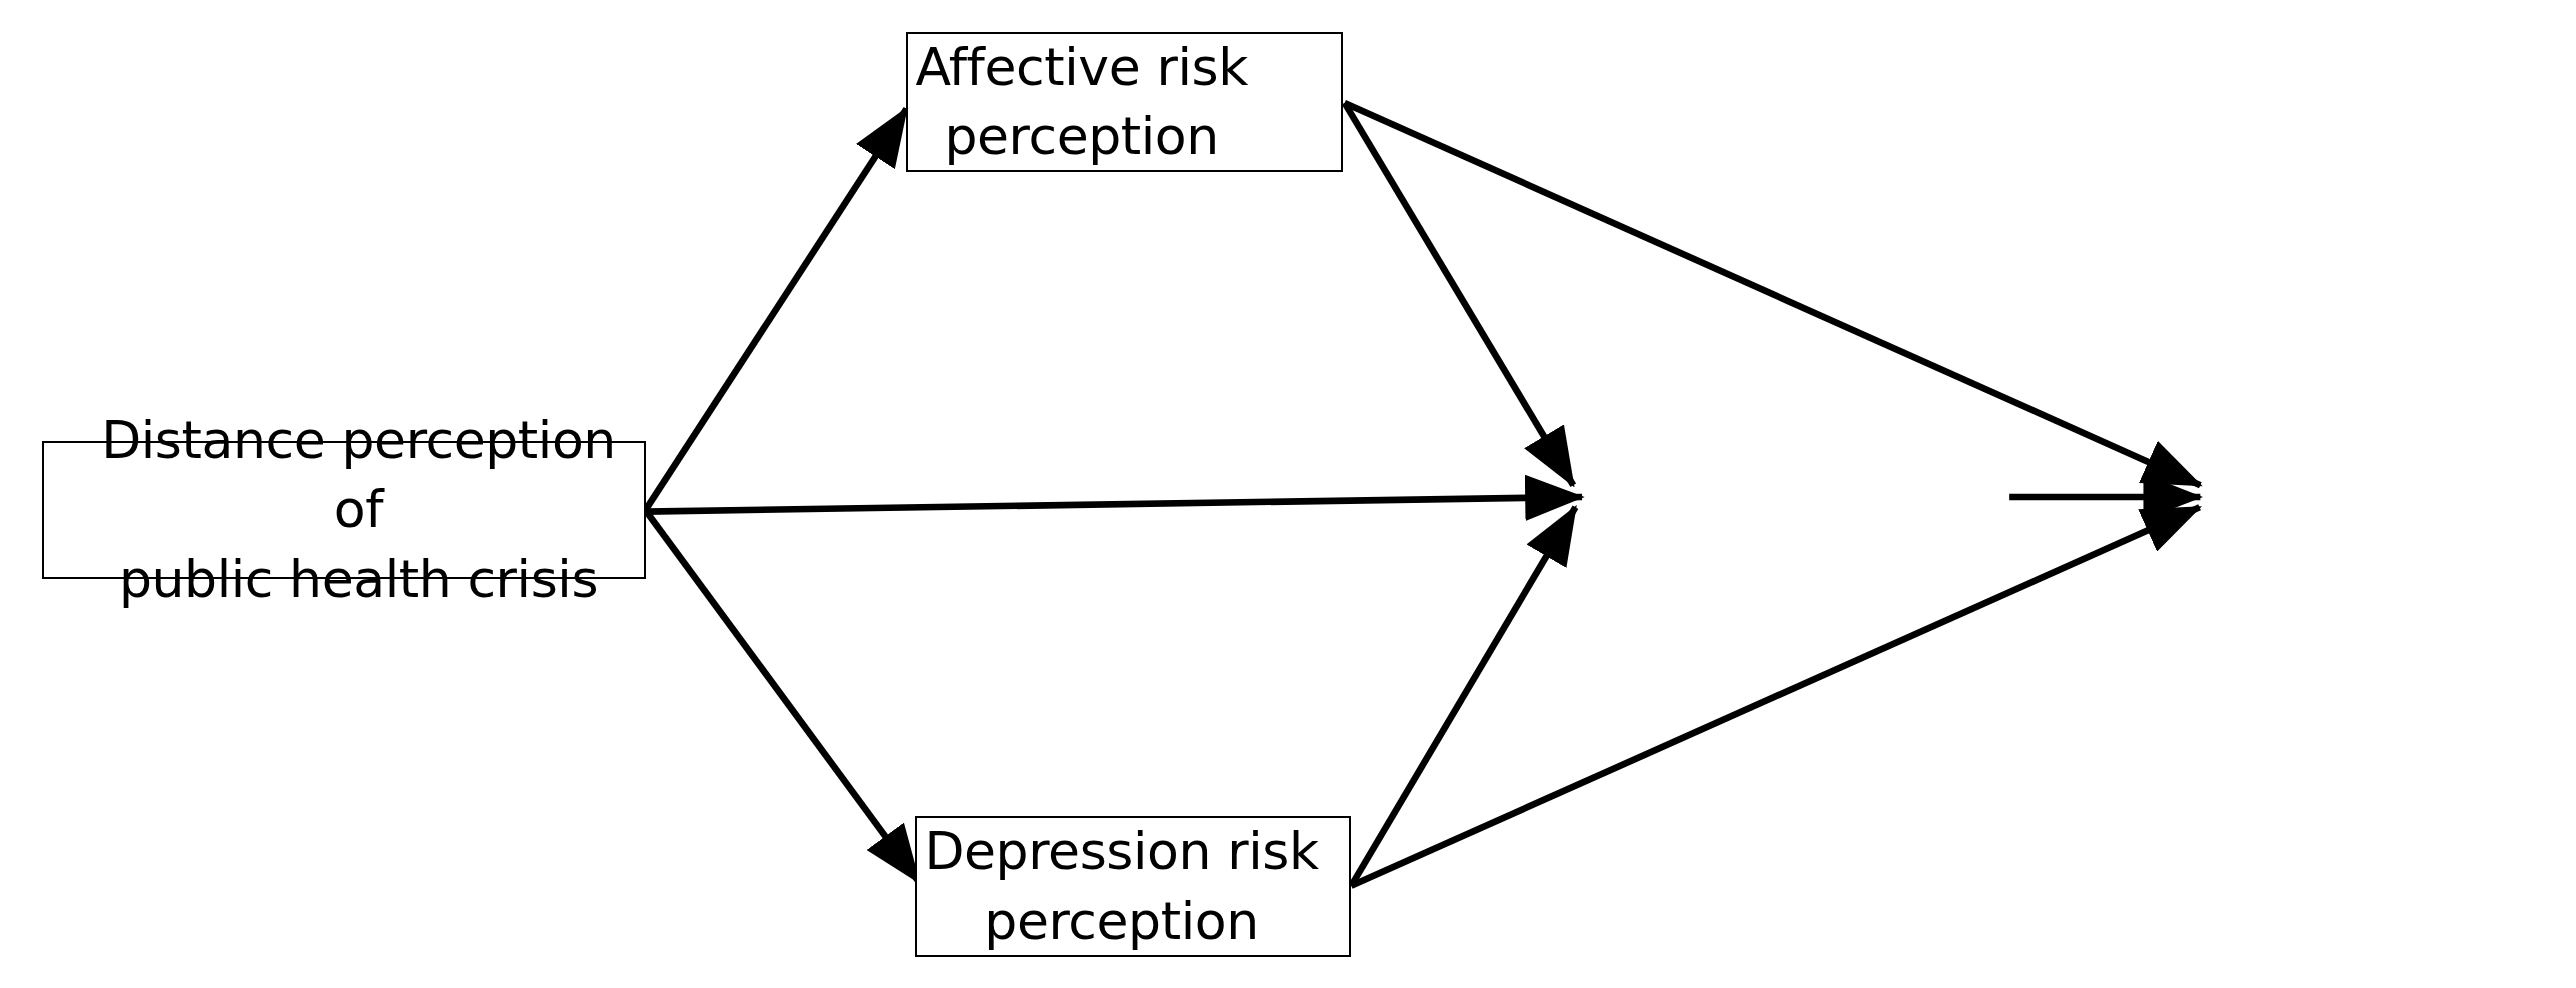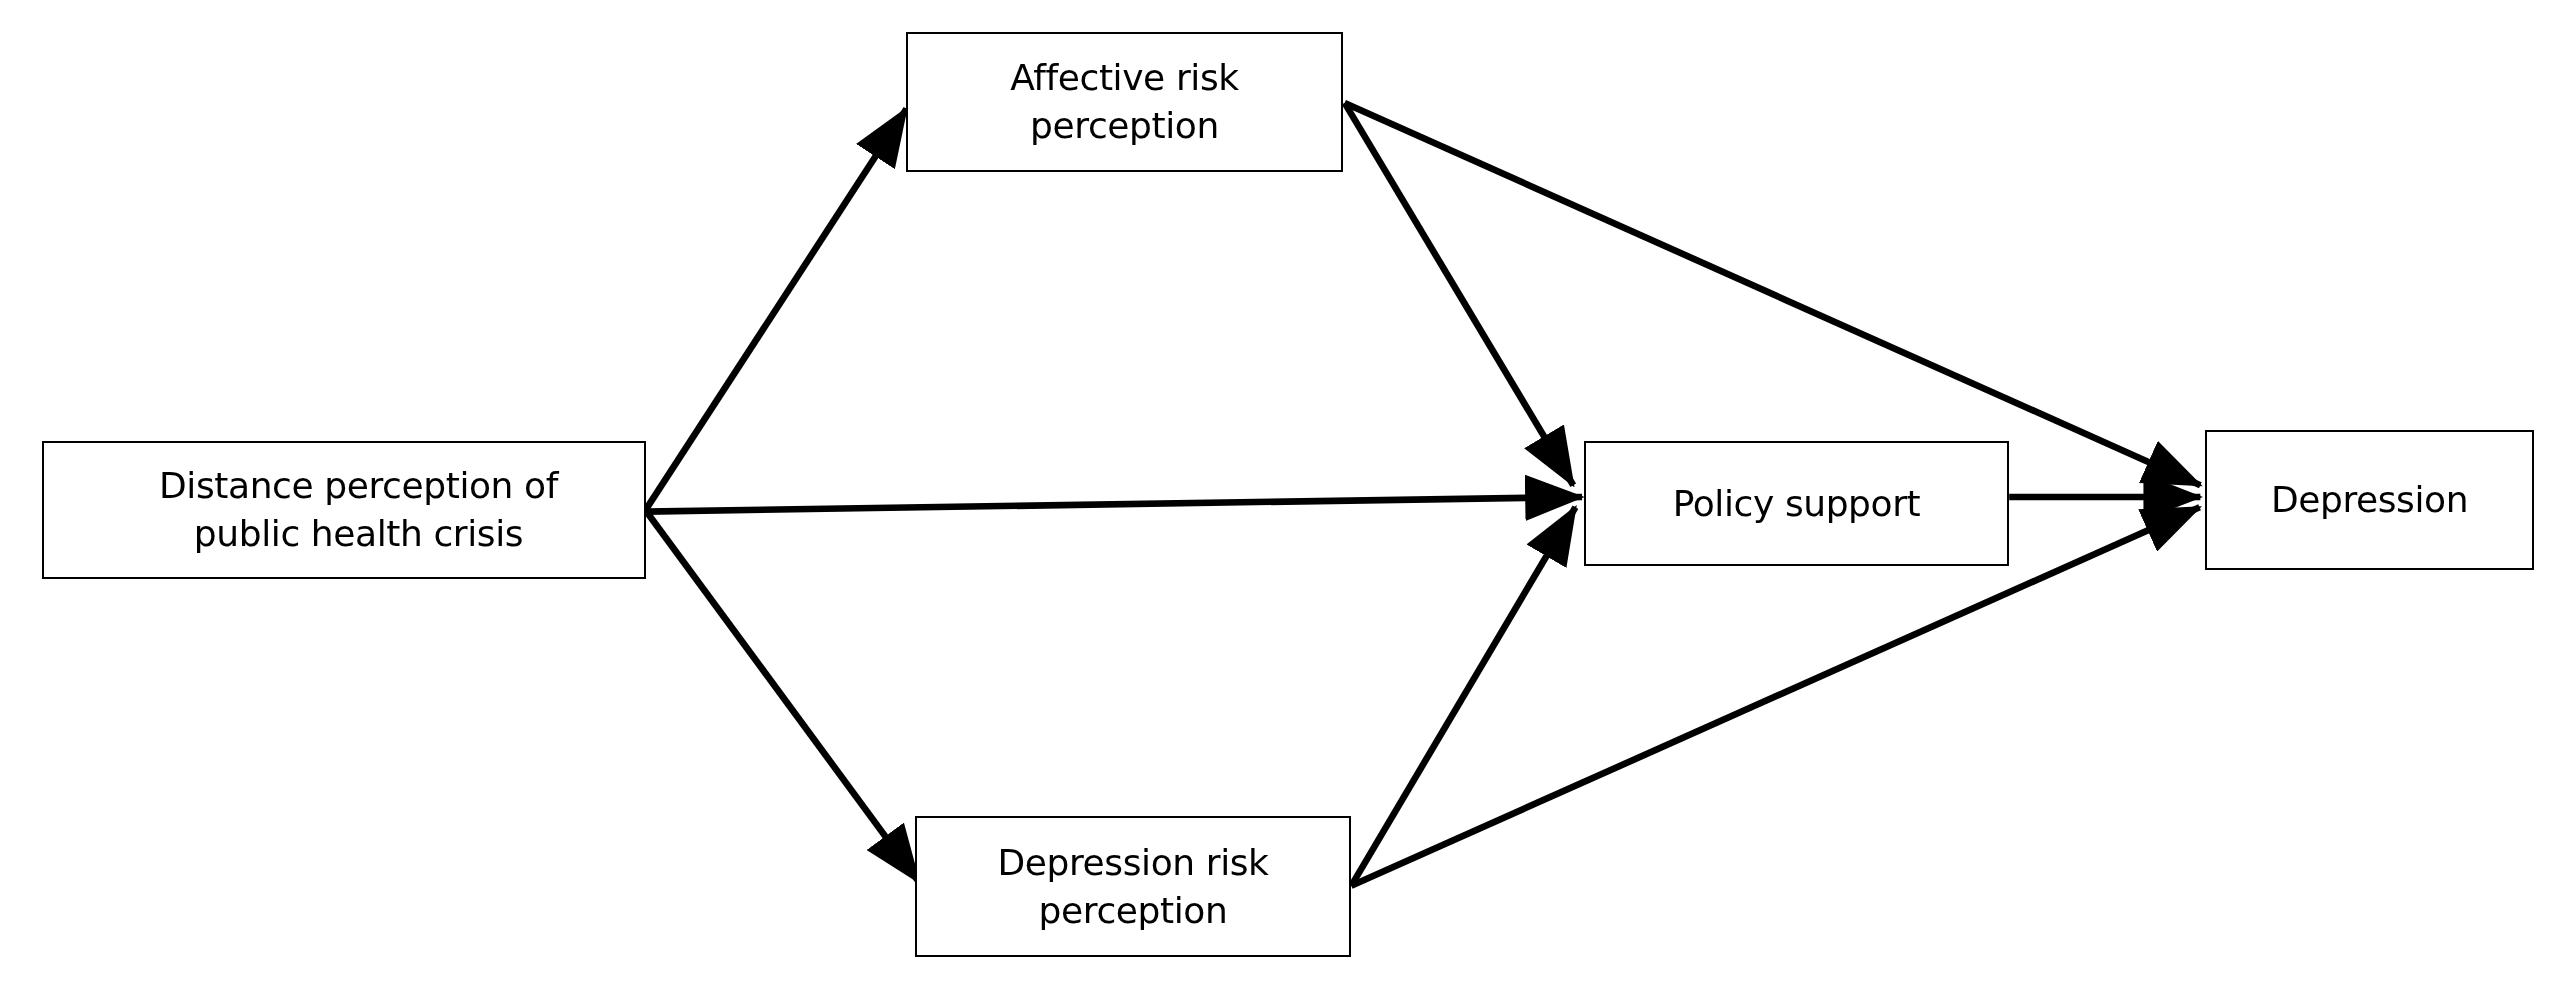--- a/index.html
+++ b/index.html
@@ -24,25 +24,25 @@
     width: 2576px;
     height: 988px;
   }
   .node-box {
     position: absolute;
     box-sizing: border-box;
     border: 2.9px solid #000000;
     background: #ffffff;
     display: flex;
     align-items: center;
-    justify-content: center;
+    justify-content: flex-start;
     text-align: center;
     color: #000000;
     font-family: "DejaVu Sans", sans-serif;
-    font-size: 36px;
+    font-size: 52px;
     line-height: 1.33;
     letter-spacing: -0.4px;
     z-index: 2;
   }
   .node-label {
     display: block;
     white-space: pre-line;
     padding: 0 7.4px;
   }
 </style>
@@ -77,22 +77,16 @@
   <div class="node-box" style="left: 906px; top: 32px; width: 437px; height: 140px;">
     <span class="node-label">Affective risk
 perception</span>
   </div>
 
   <div class="node-box" style="left: 915px; top: 816px; width: 436px; height: 141px;">
     <span class="node-label">Depression risk
 perception</span>
   </div>
 
-  <div class="node-box" style="left: 1584px; top: 441px; width: 425px; height: 125px;">
-    <span class="node-label">Policy support</span>
-  </div>
 
-  <div class="node-box" style="left: 2205px; top: 430px; width: 329px; height: 140px;">
-    <span class="node-label">Depression</span>
-  </div>
 
 </div>
 
 
 </body></html>

